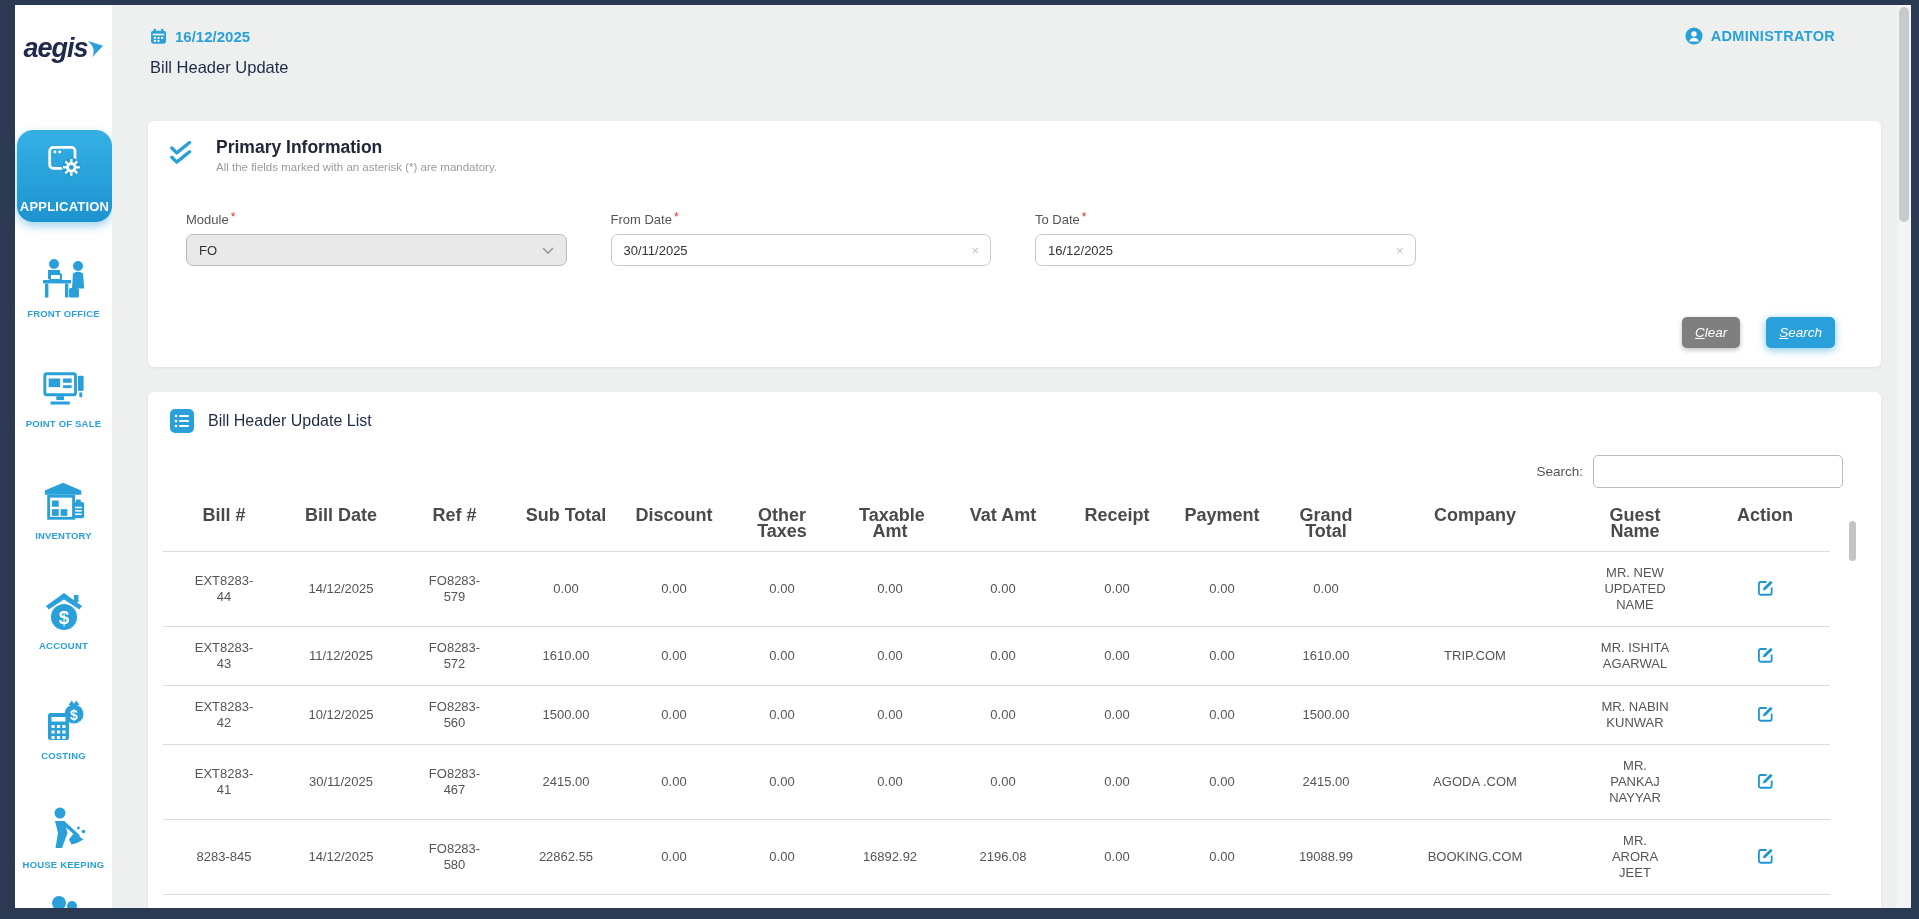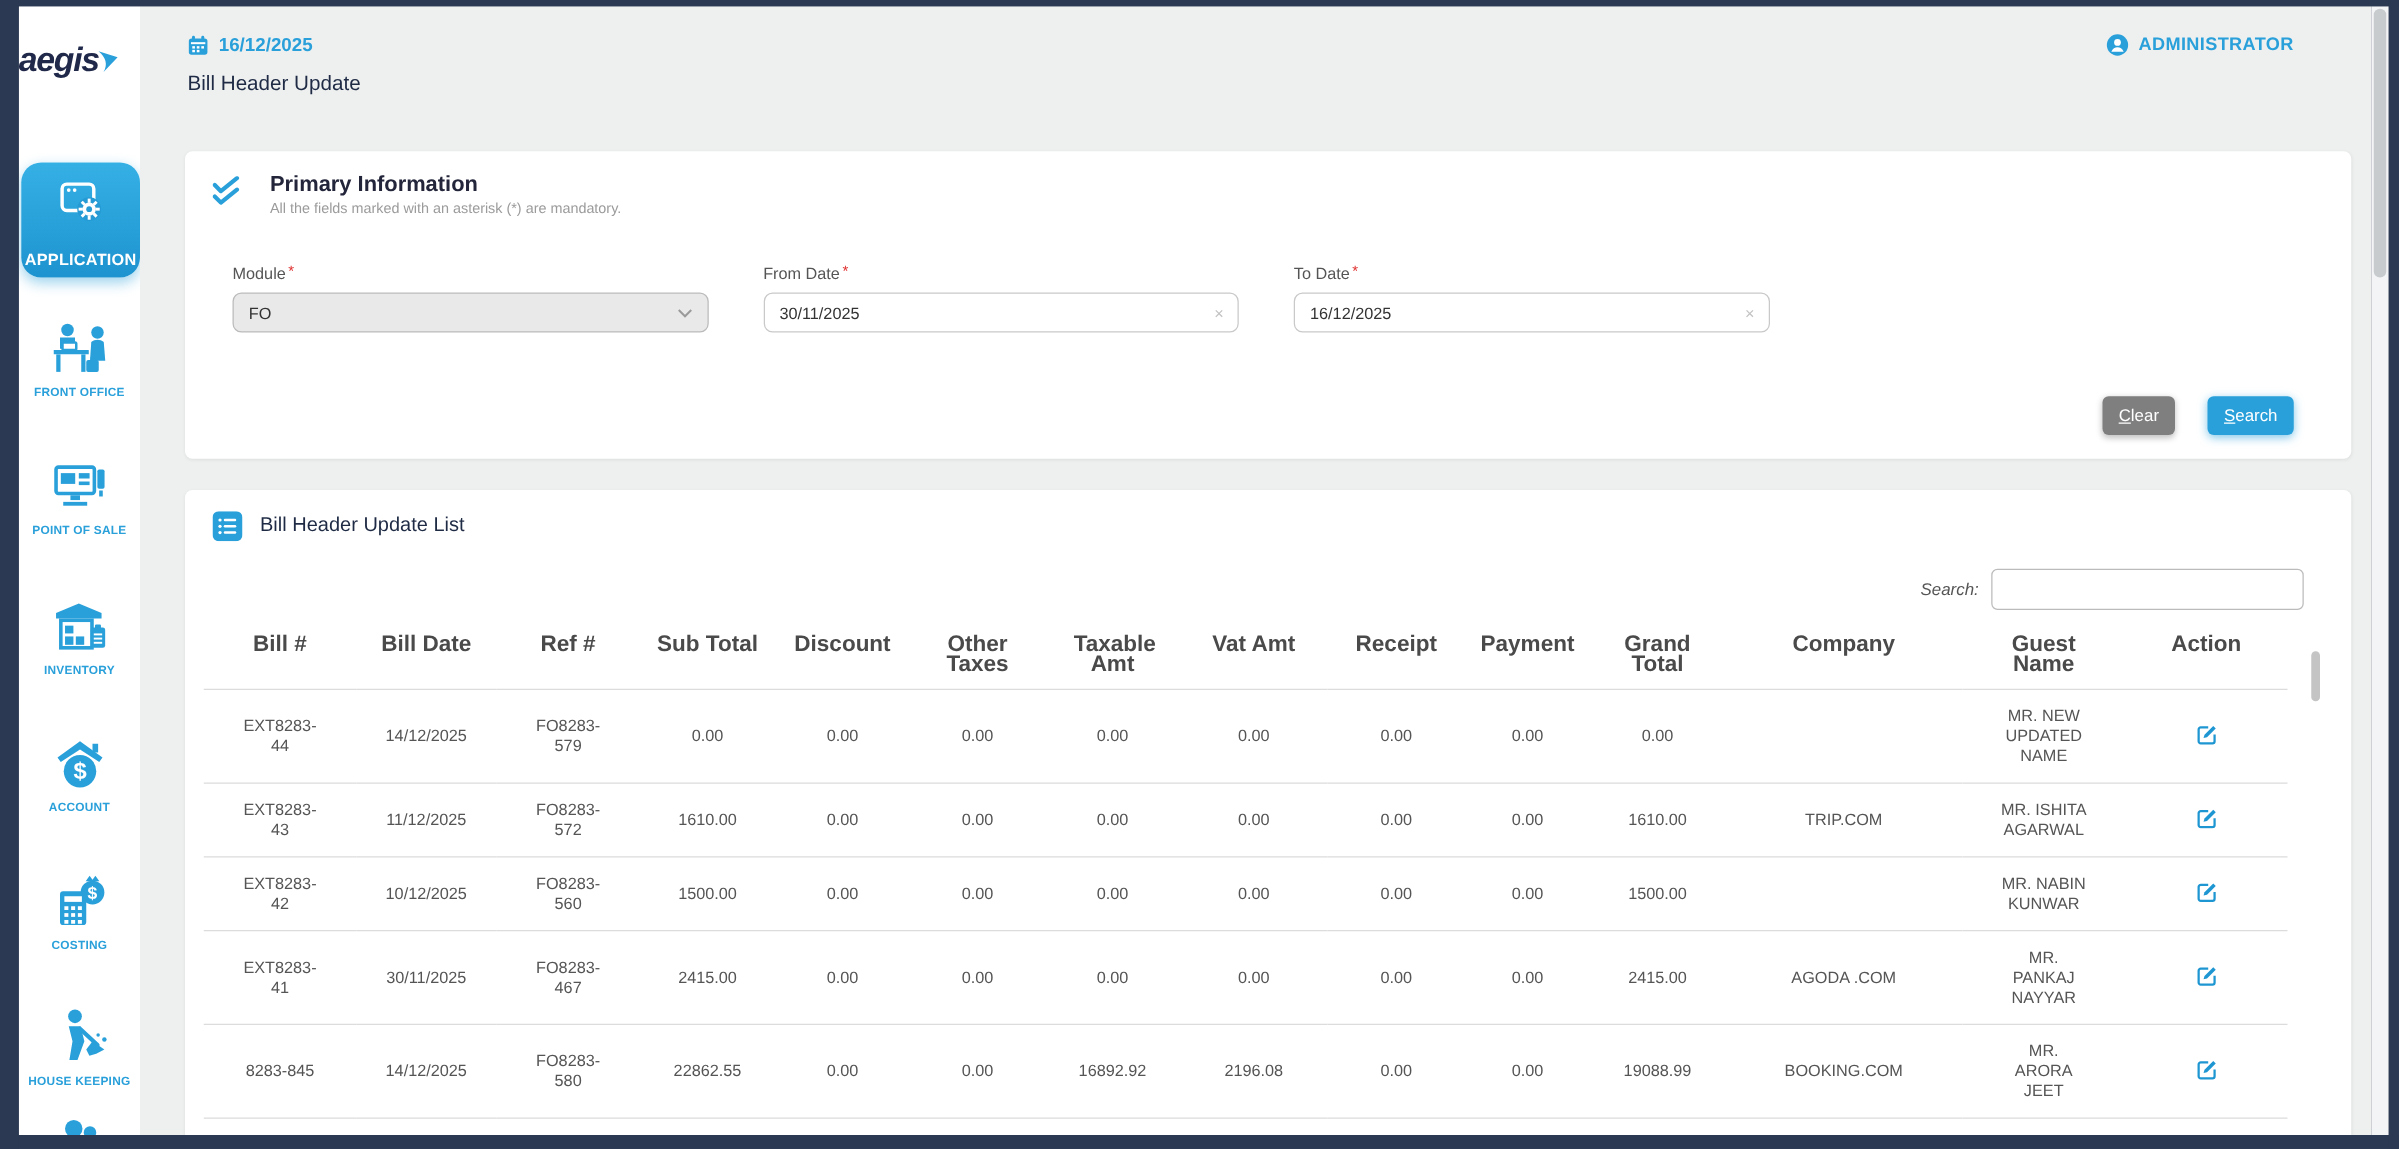--- a/index.html
+++ b/index.html
@@ -5,21 +5,21 @@
   * { margin:0; padding:0; box-sizing:border-box; }
   html,body { width:1919px; height:919px; overflow:hidden; font-family:"Liberation Sans", sans-serif; background:#2b3a52; }
   .frame-edge { position:absolute; background:#2b3a52; z-index:50; }
   #edge-top { left:0; top:0; width:1919px; height:5px; }
   #edge-bottom { left:0; top:908px; width:1919px; height:11px; }
   #edge-left { left:0; top:0; width:15px; height:919px; }
   #edge-right { left:1911px; top:0; width:8px; height:919px; }
 
   
   #sidebar { position:absolute; left:15px; top:5px; width:97px; height:903px; background:#ffffff; z-index:20; overflow:hidden; }
-  .logo-wrap { position:absolute; top:28px; left:0; width:97px; text-align:left; }
+  .logo-wrap { position:absolute; top:28px; left:0; width:97px; text-align:center; }
   .logo-text { font-size:27px; font-weight:800; font-style:italic; color:#20294a; letter-spacing:-1px; vertical-align:middle; }
   .logo-swoosh { vertical-align:middle; margin-left:-2px; }
   .side-item { position:absolute; left:0; width:97px; text-align:center; cursor:pointer; }
   .side-item .lbl { display:block; margin-top:3px; font-size:9.5px; font-weight:700; color:#2aa0da; letter-spacing:.2px; }
   .active-tile { position:absolute; left:2px; top:125px; width:95px; height:92px; border-radius:16px;
     background:linear-gradient(180deg,#35b0e5,#1d93cf); box-shadow:0 4px 10px rgba(42,160,218,.45); text-align:center; cursor:pointer; }
   .active-tile .lbl { display:block; margin-top:15px; font-size:13px; font-weight:700; color:#fff; letter-spacing:.2px; }
   .active-tile svg { margin-top:12px; }
   #partial-icon { position:absolute; top:888px; left:0; width:97px; text-align:center; }
 
@@ -42,30 +42,30 @@
   .sel, .datebox { margin-top:6px; height:32px; border:1px solid #c9c9c9; border-radius:7px; background:#fff;
     display:flex; align-items:center; padding:0 12px; position:relative; }
   .sel span { font-size:13px; color:#333; }
   .sel .chev { position:absolute; right:12px; top:12px; }
   .sel.disabled { background:#e9e9e9; border-color:#bbb; }
   .datebox input { border:none; outline:none; width:100%; font-size:13px; color:#333; background:transparent; font-family:"Liberation Sans",sans-serif; }
   .datebox .clear-x { position:absolute; right:11px; color:#c2c2c2; font-size:13px; cursor:pointer; }
   .btn-row { display:flex; justify-content:flex-end; gap:26px; padding-right:46px; margin-top:51px; }
   .btn { height:31px; padding:0 13px; border:none; border-radius:5px; color:#fff; font-size:13.5px; cursor:pointer;
     font-family:"Liberation Sans",sans-serif; box-shadow:0 2px 5px rgba(0,0,0,.25); }
-  .btn span { display:block; }
+  .btn span { display:block;font-style:italic; }
   .btn span::first-letter { text-decoration:underline; }
   .btn-gray { background:#7f7f7f; }
   .btn-blue { background:#2aa0da; box-shadow:0 2px 8px rgba(42,160,218,.6); }
 
   #card-list { margin:25px 16px 0 36px; height:600px; position:relative; }
   .list-head { display:flex; align-items:center; gap:14px; padding:17px 0 0 22px; }
   .list-head h2 { font-size:16px; font-weight:500; color:#1f2b45; }
   .search-row { display:flex; justify-content:flex-end; align-items:center; gap:10px; padding-right:38px; margin-top:22px; }
-  .search-row label { font-size:13.5px; color:#555;font-style:italic; }
+  .search-row label { font-size:13.5px; color:#555; }
   .search-row input { width:250px; height:33px; border:1px solid #bbb; border-radius:5px; padding:0 8px; font-size:13px;
     font-family:"Liberation Sans",sans-serif; outline:none; }
 
   table { border-collapse:collapse; table-layout:fixed; width:1667px; margin:4px 0 0 15px; }
   thead th { font-size:18px; font-weight:700; color:#4a4a4a; text-align:center; vertical-align:top;
     padding:15px 8px 12px; border-bottom:1px solid #dcdcdc; line-height:16px; }
   tbody td { font-size:13px; color:#555; text-align:center; vertical-align:middle;
     padding:13px 6px; border-bottom:1px solid #dcdcdc; line-height:16px; }
   .wrap66 { display:inline-block; max-width:66px; }
   .wrap71 { display:inline-block; max-width:71px; }

